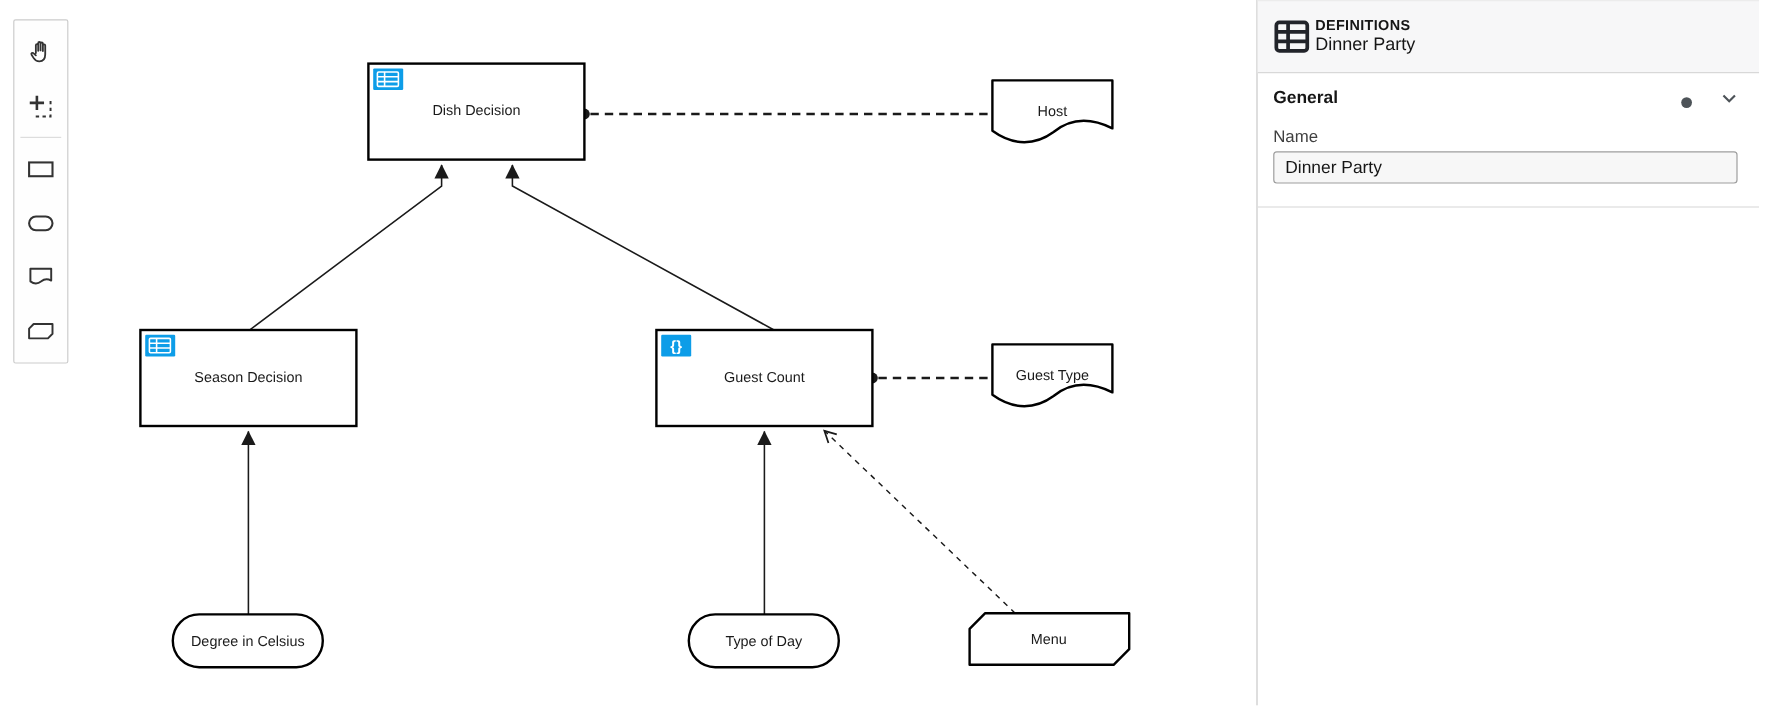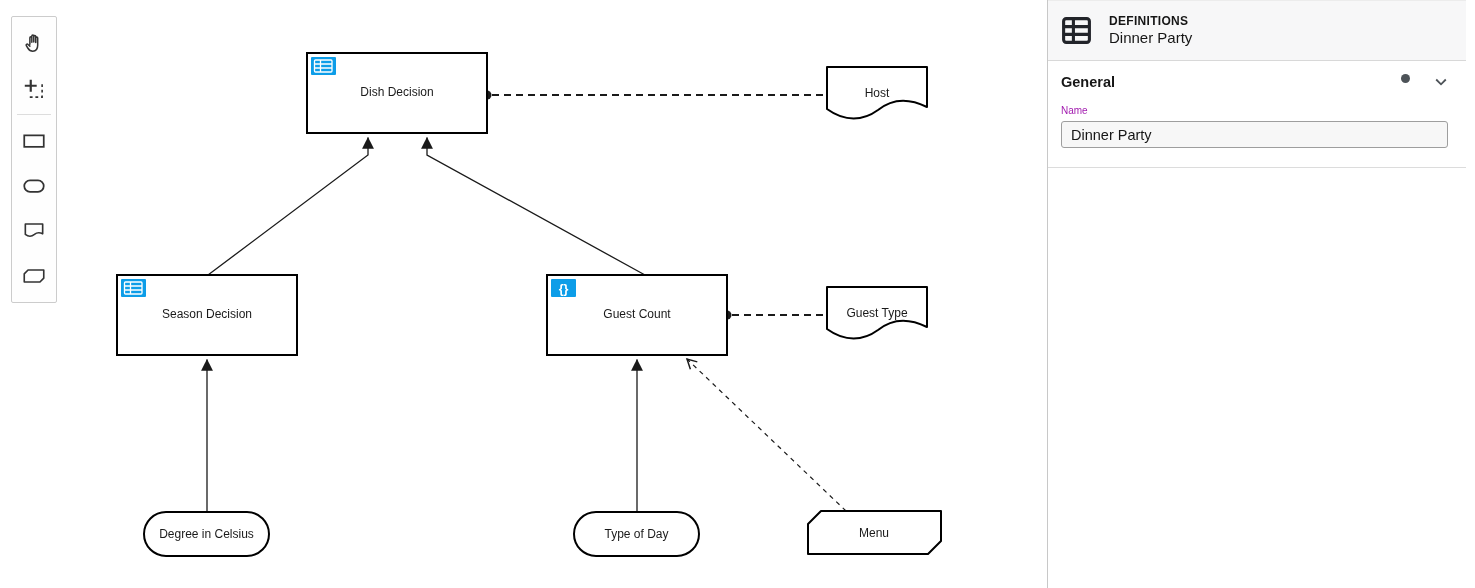--- a/index.html
+++ b/index.html
@@ -31,34 +31,34 @@
   
   .props-panel {
     position:absolute; right:0; top:0; width:428px; height:588px;
     background:#ffffff; border-left:1px solid #c8c8c8;
   }
   .panel-scroll-strip {
     position:absolute; right:0; top:0; width:9px; height:588px; background:#ffffff; z-index:6;
   }
   .panel-inner { position:absolute; left:0; top:0; right:9px; height:588px; }
   .panel-header {
-    display:flex; align-items:center; gap:16px;
+    display:flex; align-items:center; gap:3px;
     background:#f7f7f8; border-bottom:1px solid #d8d8d8; border-top:1px solid #ececec;
     height:61px; padding:0 12px;
   }
   .panel-header-texts { display:flex; flex-direction:column; line-height:1.25; }
   .panel-type-label { font-size:12px; font-weight:bold; letter-spacing:.3px; color:#161616; }
   .panel-elem-name { font-size:15px; color:#161616; }
 
   .group-section { border-bottom:1px solid #dcdcdc; padding-bottom:19px; }
-  .group-header { display:flex; align-items:flex-start; padding:13px 17px 6px 13px; }
+  .group-header { display:flex; align-items:flex-end; padding:13px 17px 6px 13px; }
   .group-title { flex:1; font-size:14.5px; font-weight:bold; color:#161616; }
   .data-dot { width:9px; height:9px; border-radius:50%; background:#4d5358; margin-right:23px; }
 
-  .field-label { font-size:10px; color:#a21caf; margin:9px 20px 5px 13px; }
+  .field-label { font-size:14px; color:#404040; margin:9px 20px 5px 13px; }
   .field-input {
     display:block; margin:0 20px 0 13px; width:387px; height:27px;
     background:#f7f7f7; border:1px solid #9e9e9e; border-radius:3px;
     padding:0 9px; font-family:"Liberation Sans", sans-serif; font-size:14.5px; color:#161616;
     outline:none;
   }
 </style>
 </head>
 <body>
 

